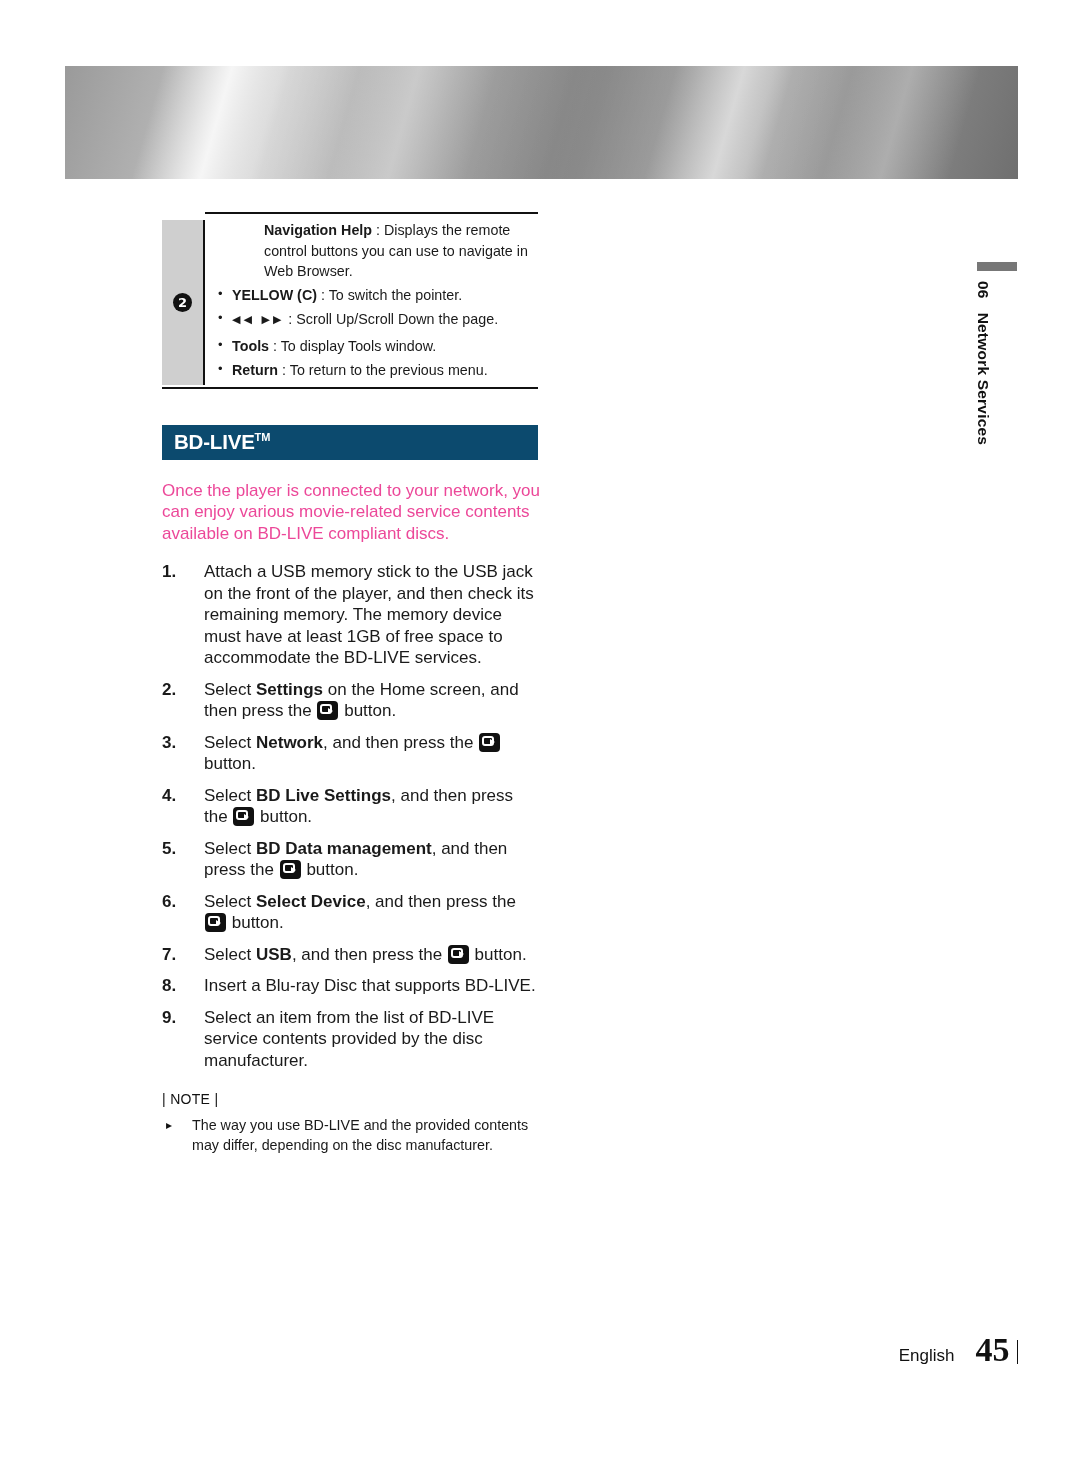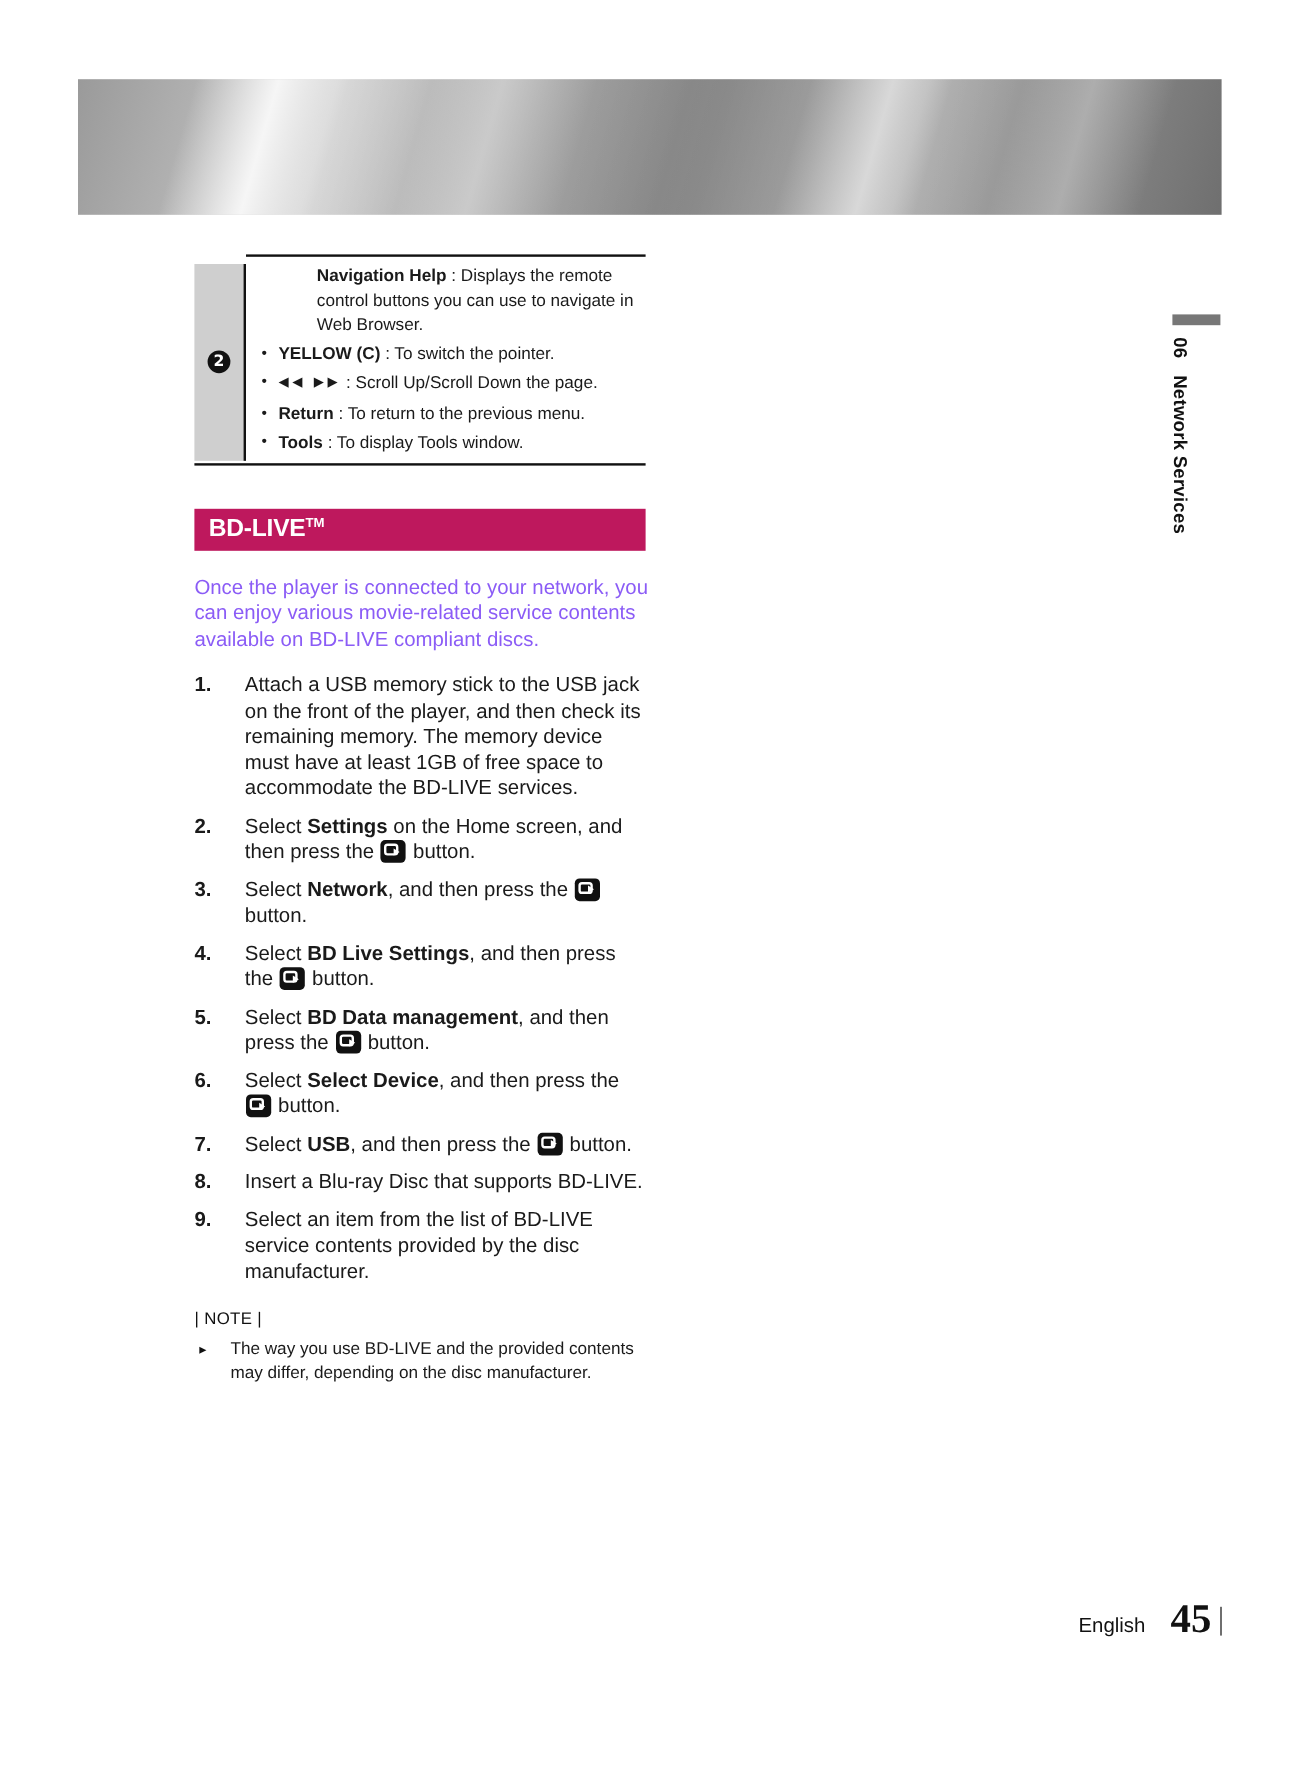--- a/index.html
+++ b/index.html
@@ -147,21 +147,21 @@
     font-size: 11px;
     letter-spacing: 3px;
     position: relative;
     top: -1px;
   }
 
   
   #bdlive-bar {
     margin-top: 36px;
     height: 35px;
-    background: #be185d;
+    background: #0c4a6e;
     display: flex;
     align-items: center;
     padding-left: 12px;
     box-sizing: border-box;
   }
   #bdlive-title {
     color: #ffffff;
     font-size: 20.5px;
     font-weight: bold;
     letter-spacing: -0.2px;
@@ -171,21 +171,21 @@
     font-size: 11px;
     vertical-align: super;
     letter-spacing: 0;
   }
 
   
   #intro {
     margin-top: 20px;
     font-size: 17px;
     line-height: 21.5px;
-    color: #8b5cf6;
+    color: #ec4899;
     width: 378px;
   }
 
   
   ol#steps {
     list-style: none;
     margin: 16px 0 0 0;
     padding: 0;
   }
   ol#steps > li {
@@ -314,22 +314,22 @@
     <div id="nav-cell-num">
       <span class="circle-num">2</span>
     </div>
     <div id="nav-cell-body">
       <div class="nav-lead">
         <b>Navigation Help</b><span> : Displays the remote control buttons you can use to navigate in Web Browser.</span>
       </div>
       <ul class="nav-bullets">
           <li><b>YELLOW (C)</b><span> : To switch the pointer.</span></li>
           <li><span class="rew-ff">◀◀  ▶▶</span><span> : Scroll Up/Scroll Down the page.</span></li>
+          <li><b>Tools</b><span> : To display Tools window.</span></li>
           <li><b>Return</b><span> : To return to the previous menu.</span></li>
-          <li><b>Tools</b><span> : To display Tools window.</span></li>
         </ul>
     </div>
   </div>
 
   <div id="bdlive-bar">
     <span id="bdlive-title"><span>BD-LIVE</span><sup>TM</sup></span>
   </div>
 
   <p id="intro">Once the player is connected to your network, you can enjoy various movie-related service contents available on BD-LIVE compliant discs.</p>
 

